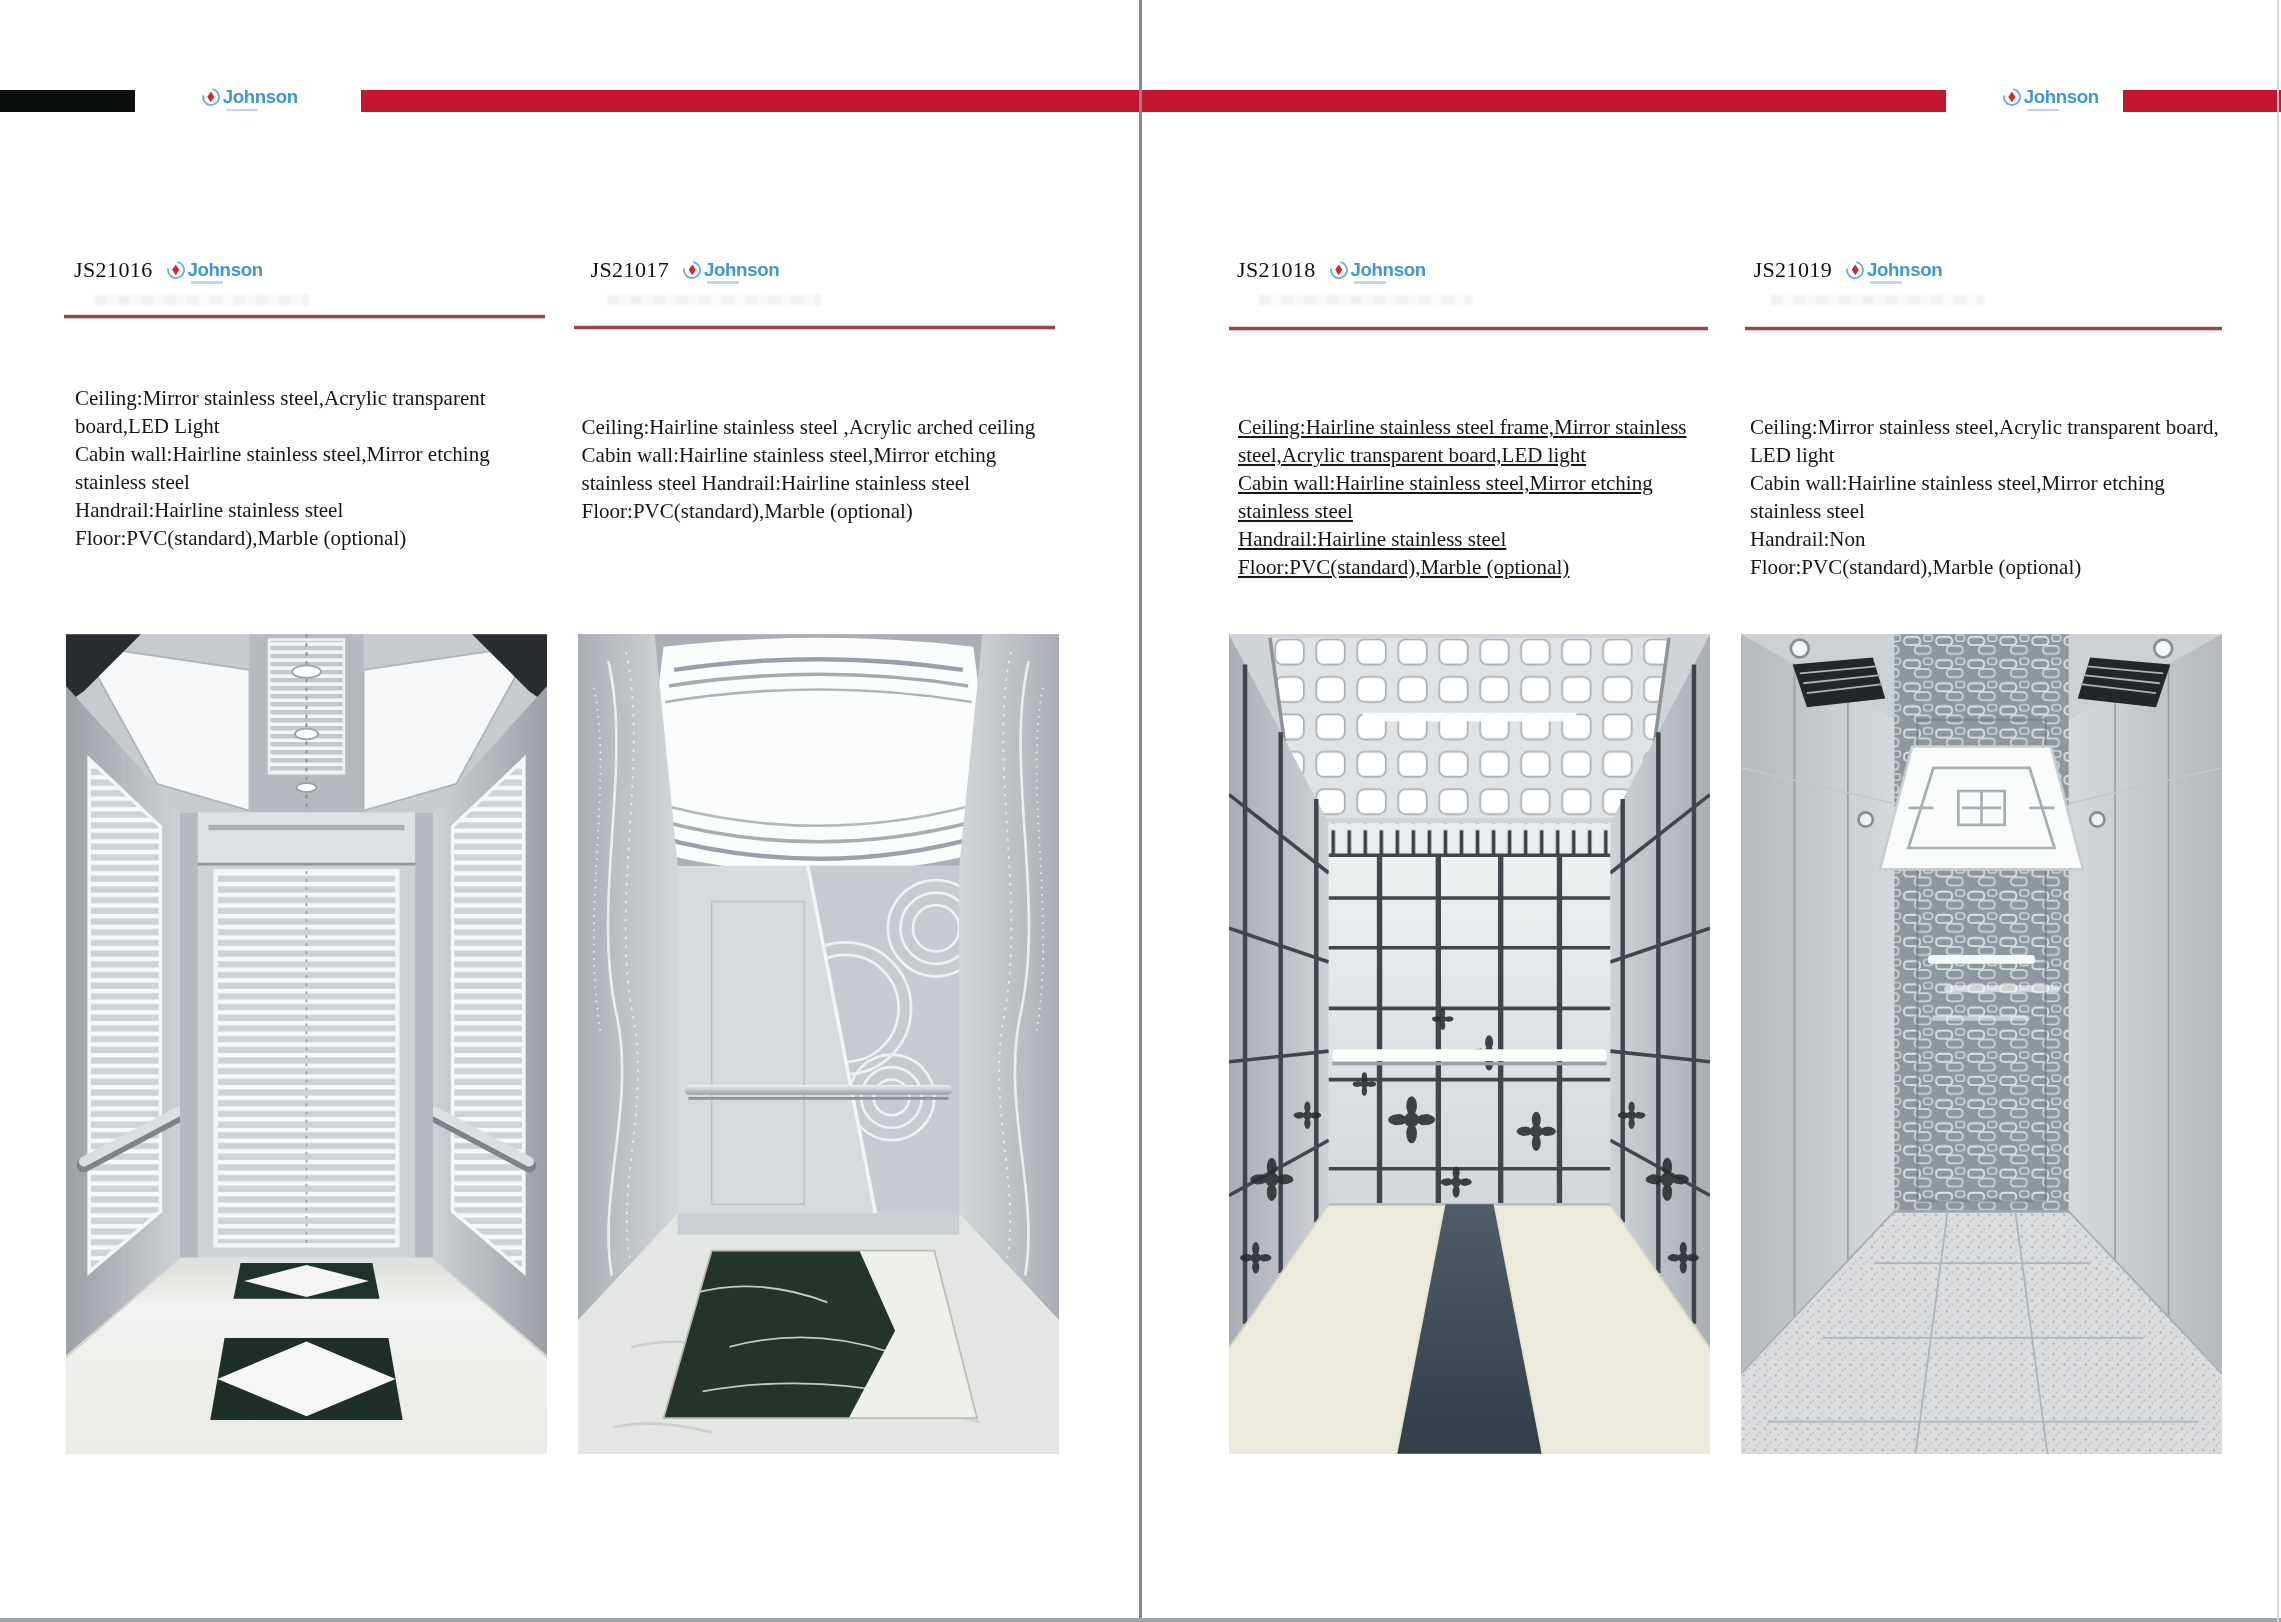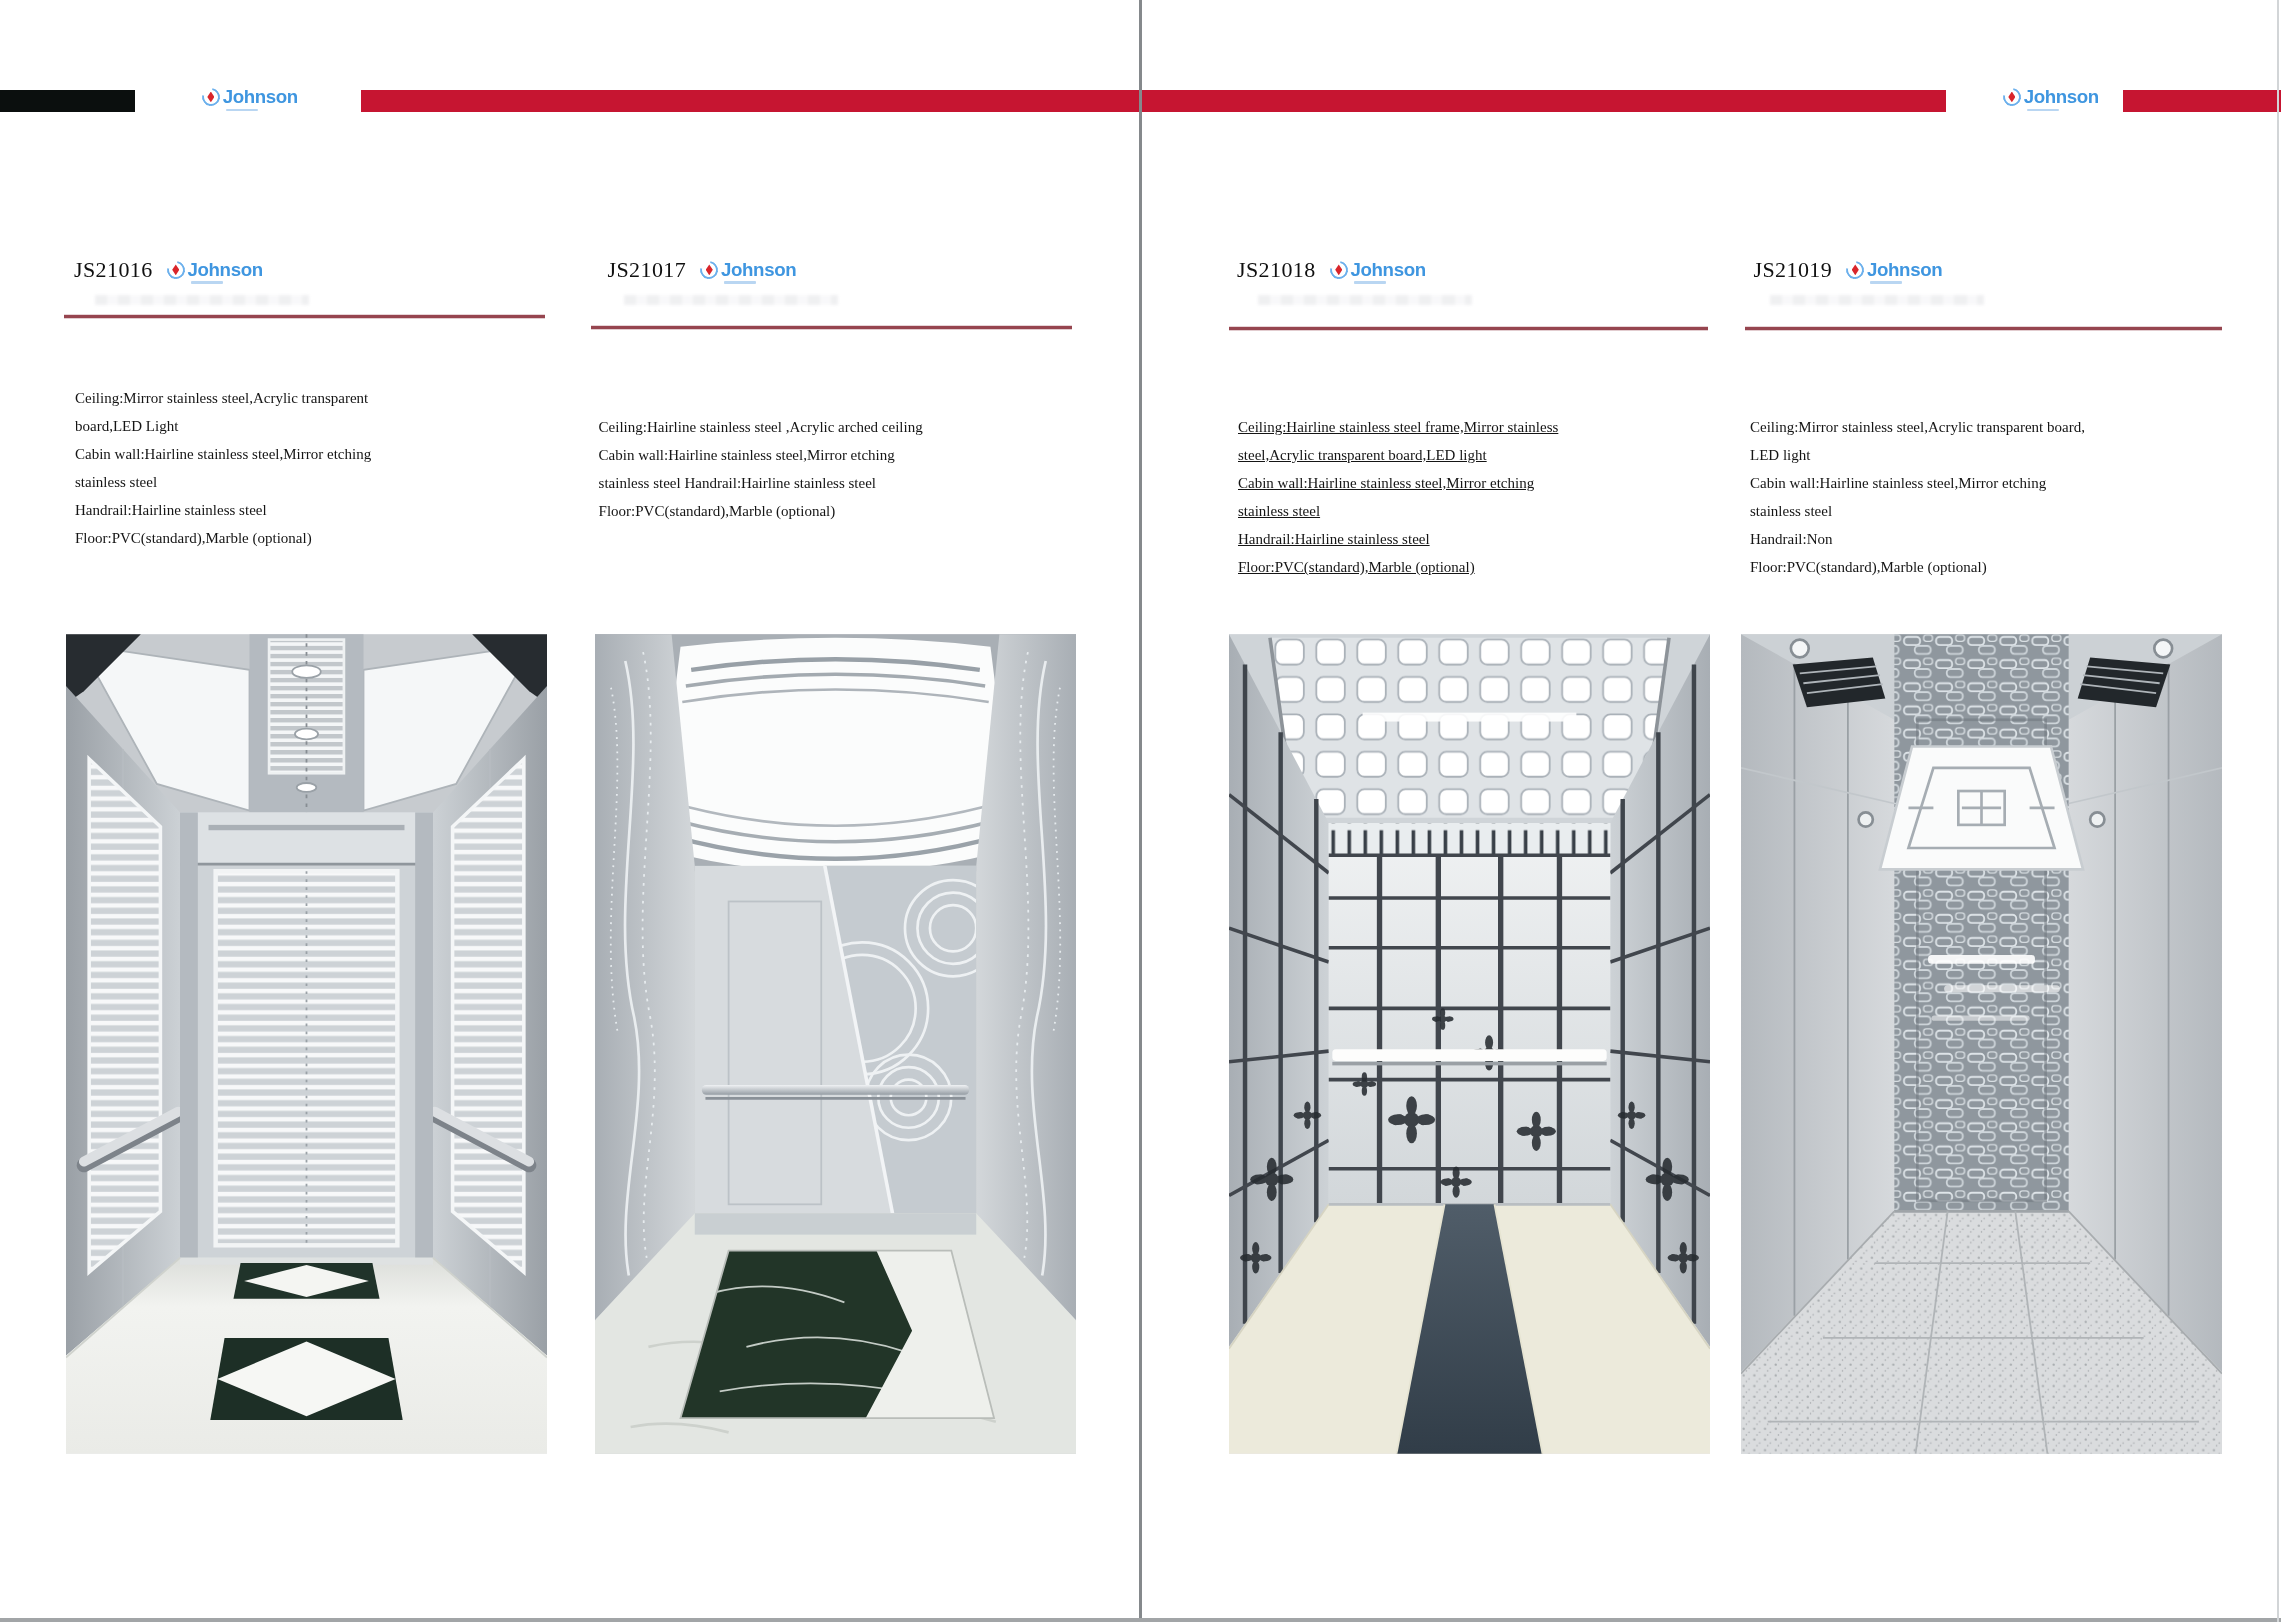--- a/index.html
+++ b/index.html
@@ -29,38 +29,38 @@
   .logo-top-left{position:absolute;left:202px;top:88px;}
   .logo-top-right{position:absolute;left:2003px;top:88px;}
 
   
   .center-divider{position:absolute;left:1139px;top:0;width:2.7px;height:1623px;background:#85898c;}
   .bottom-line{position:absolute;left:0;top:1618px;width:2281px;height:3.6px;background:#a2a5a7;}
   .right-edge-line{position:absolute;left:2277px;top:0;width:1.8px;height:1623px;background:#d2d5d7;}
 
   
   .col{position:absolute;top:0;width:481px;height:1311px;}
-  #col1{left:66px;} #col2{left:595px;} #col3{left:1201px;margin-left:28px;} #col4{left:1741px;}
+  #col1{left:66px;} #col2{left:578px;} #col3{left:1201px;margin-left:28px;} #col4{left:1741px;}
 
   .model-row{position:absolute;top:257px;left:8px;display:flex;align-items:center;gap:14.3px;}
   .model-row.shift{left:12.5px;}
   .model{font-size:22px;color:#101010;letter-spacing:0.4px;line-height:1.2;}
 
   .ghost{position:absolute;top:295px;left:28.5px;width:214px;height:9.8px;opacity:.4;
          background:repeating-linear-gradient(90deg,#d9dade 0 12.5px,#efeff3 12.5px 23px);
          filter:blur(1.8px);}
 
   .rule{position:absolute;height:2.7px;background:#96454f;
         box-shadow:0 0.9px 0 rgba(150,69,79,.3), 0 -0.9px 0 rgba(150,69,79,.25);}
   #col1 .rule{top:315px;left:-1.8px;width:481px;}
   #col2 .rule{top:326px;left:-4.5px;width:481px;}
   #col3 .rule{top:327px;left:0;width:479px;}
   #col4 .rule{top:327px;left:3.6px;width:477px;}
 
-  .specs{position:absolute;left:9px;width:495px;font-size:15px;line-height:28px;
+  .specs{position:absolute;left:9px;width:495px;font-size:21px;line-height:28px;
          color:#151515;white-space:pre-line;}
   #col1 .specs{top:384px;}
   #col2 .specs{top:413px;left:3.6px;}
   #col3 .specs{top:413px;text-decoration:underline;}
   #col4 .specs{top:413px;}
 
   .shot{position:absolute;left:0;top:634px;width:481px;height:820px;overflow:hidden;}
   .shot svg{display:block;width:481px;height:820px;}
 </style>
 </head>

